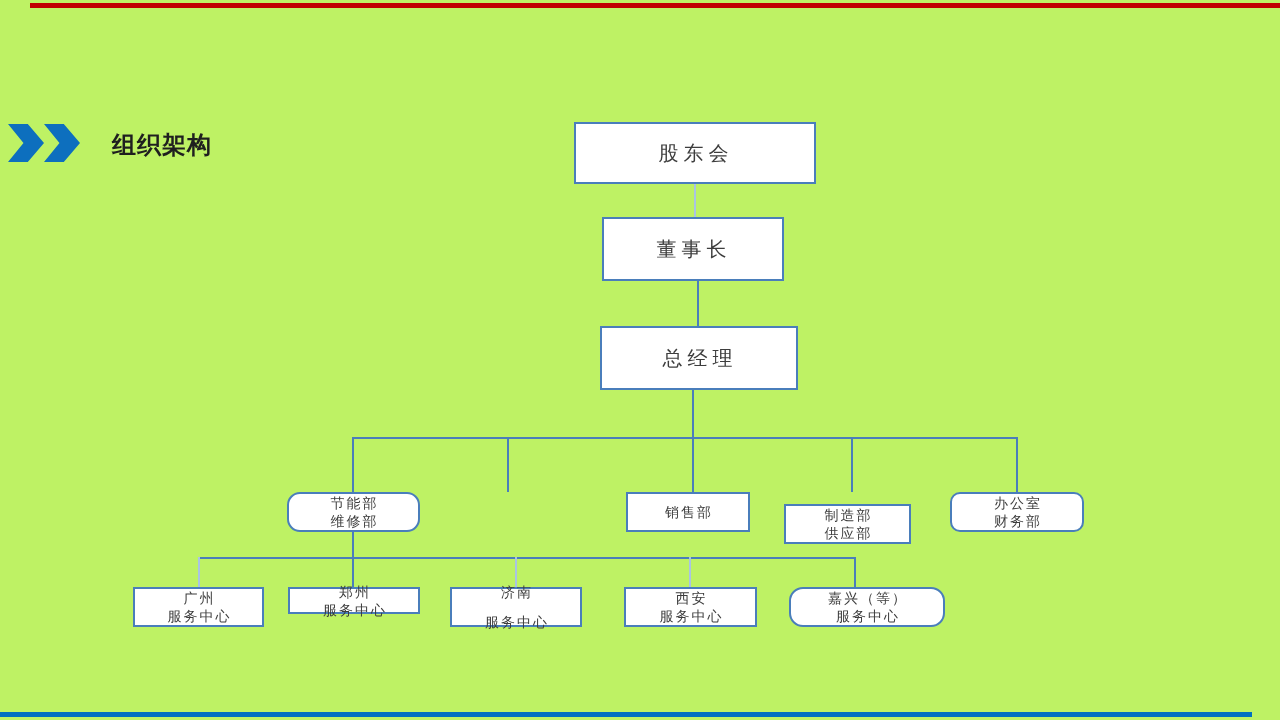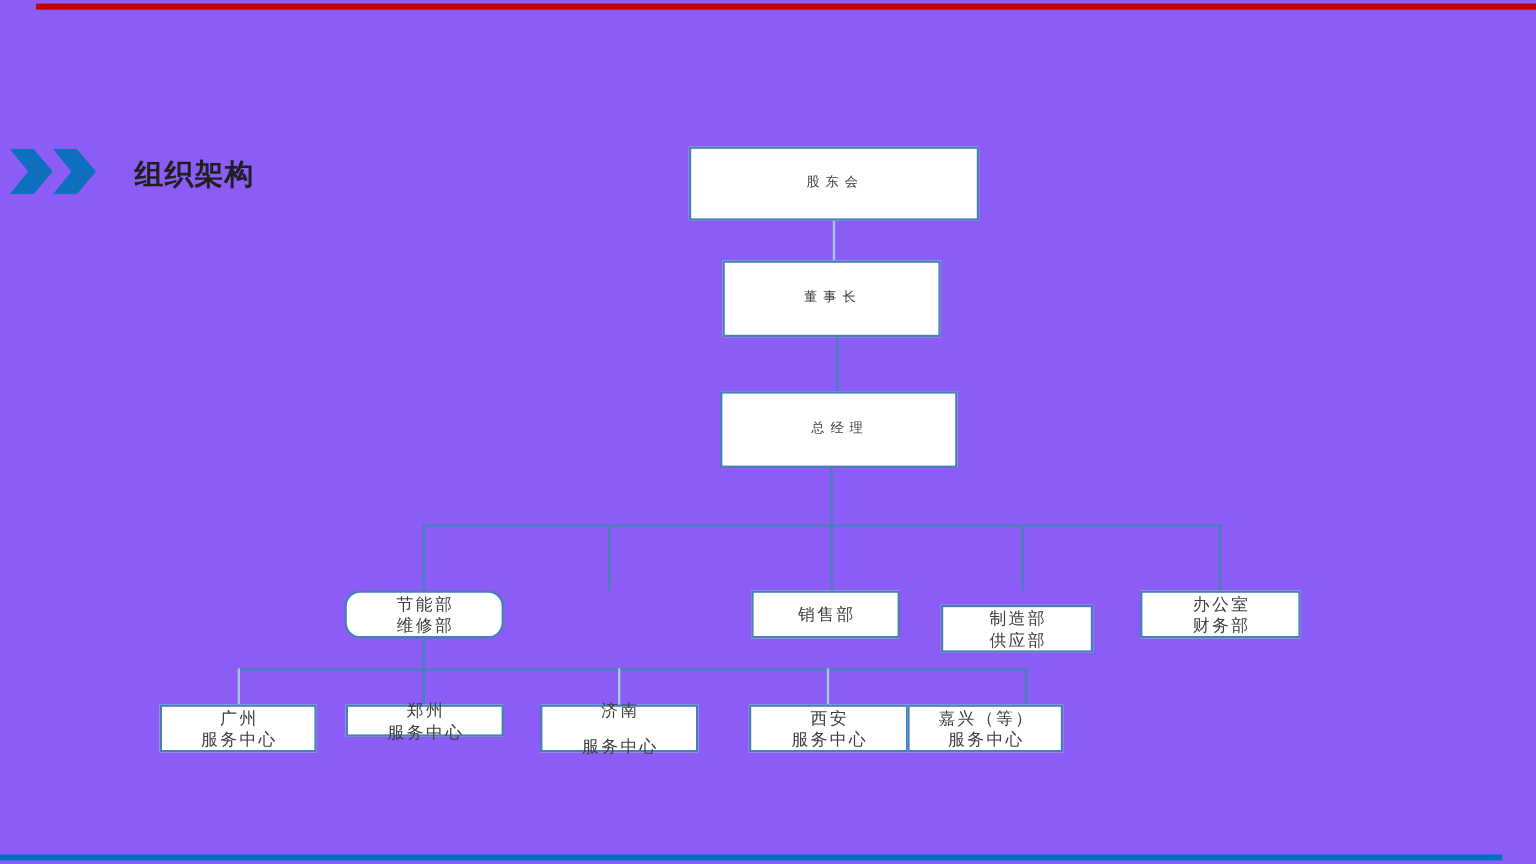--- a/index.html
+++ b/index.html
@@ -1,20 +1,20 @@
 <!DOCTYPE html>
 <html><head>
 <meta charset="utf-8">
 <style>
   html, body { margin: 0; padding: 0; background: #fff; }
   .slide {
     position: relative;
     width: 1280px;
     height: 720px;
-    background: #8b5cf6;
+    background: #bef264;
     overflow: hidden;
     font-family: "Liberation Sans", "DejaVu Sans", sans-serif;
   }
 
   
   .top-bar {
     position: absolute; left: 30px; top: 3px;
     width: 1250px; height: 5px; background: #c00000;
   }
   .bottom-bar {
@@ -47,21 +47,21 @@
     flex-direction: column;
     align-items: center;
     justify-content: center;
     color: #3d3d3d;
     font-size: 14px;
     line-height: 18px;
     letter-spacing: 2px;
     text-align: center;
     white-space: nowrap;
   }
-  .node.lv1 { font-size: 11px; letter-spacing: 5px; font-family: Liberation Mono, monospace; }
+  .node.lv1 { font-size: 20px; letter-spacing: 5px; }
   .node span { display: block; text-indent: 2px; }
 
   
   .hline, .vline { position: absolute; background: #4a7ebb; }
   .hline { height: 2px; }
   .vline { width: 2px; }
   .light { background: #a9c4e3; }
 </style>
 </head>
 <body>
@@ -106,39 +106,39 @@
     <span>节能部</span>
     <span>维修部</span>
   </div>
   <div class="node" style="left:626px; top:492px; width:124px; height:40px;">
     <span>销售部</span>
   </div>
   <div class="node" style="left:784px; top:504px; width:127px; height:40px;">
     <span>制造部</span>
     <span>供应部</span>
   </div>
-  <div class="node" style="left:950px; top:492px; width:134px; height:40px;">
+  <div class="node" style="left:950px; top:492px; width:134px; height:40px;border-radius:10px;">
     <span>办公室</span>
     <span>财务部</span>
   </div>
 
   <div class="node" style="left:133px; top:587px; width:131px; height:40px;">
     <span>广州</span>
     <span>服务中心</span>
   </div>
   <div class="node" style="left:288px; top:587px; width:132px; height:27px;">
     <span>郑州</span>
     <span>服务中心</span>
   </div>
   <div class="node" style="left:450px; top:587px; width:132px; height:40px;gap:12px;">
     <span>济南</span>
     <span>服务中心</span>
   </div>
   <div class="node" style="left:624px; top:587px; width:133px; height:40px;">
     <span>西安</span>
     <span>服务中心</span>
   </div>
-  <div class="node" style="left:756px; top:587px; width:130px; height:40px;">
+  <div class="node" style="left:789px; top:587px; width:156px; height:40px;border-radius:14px;">
     <span>嘉兴（等）</span>
     <span>服务中心</span>
   </div>
 
 </div>
 
 </body></html>

